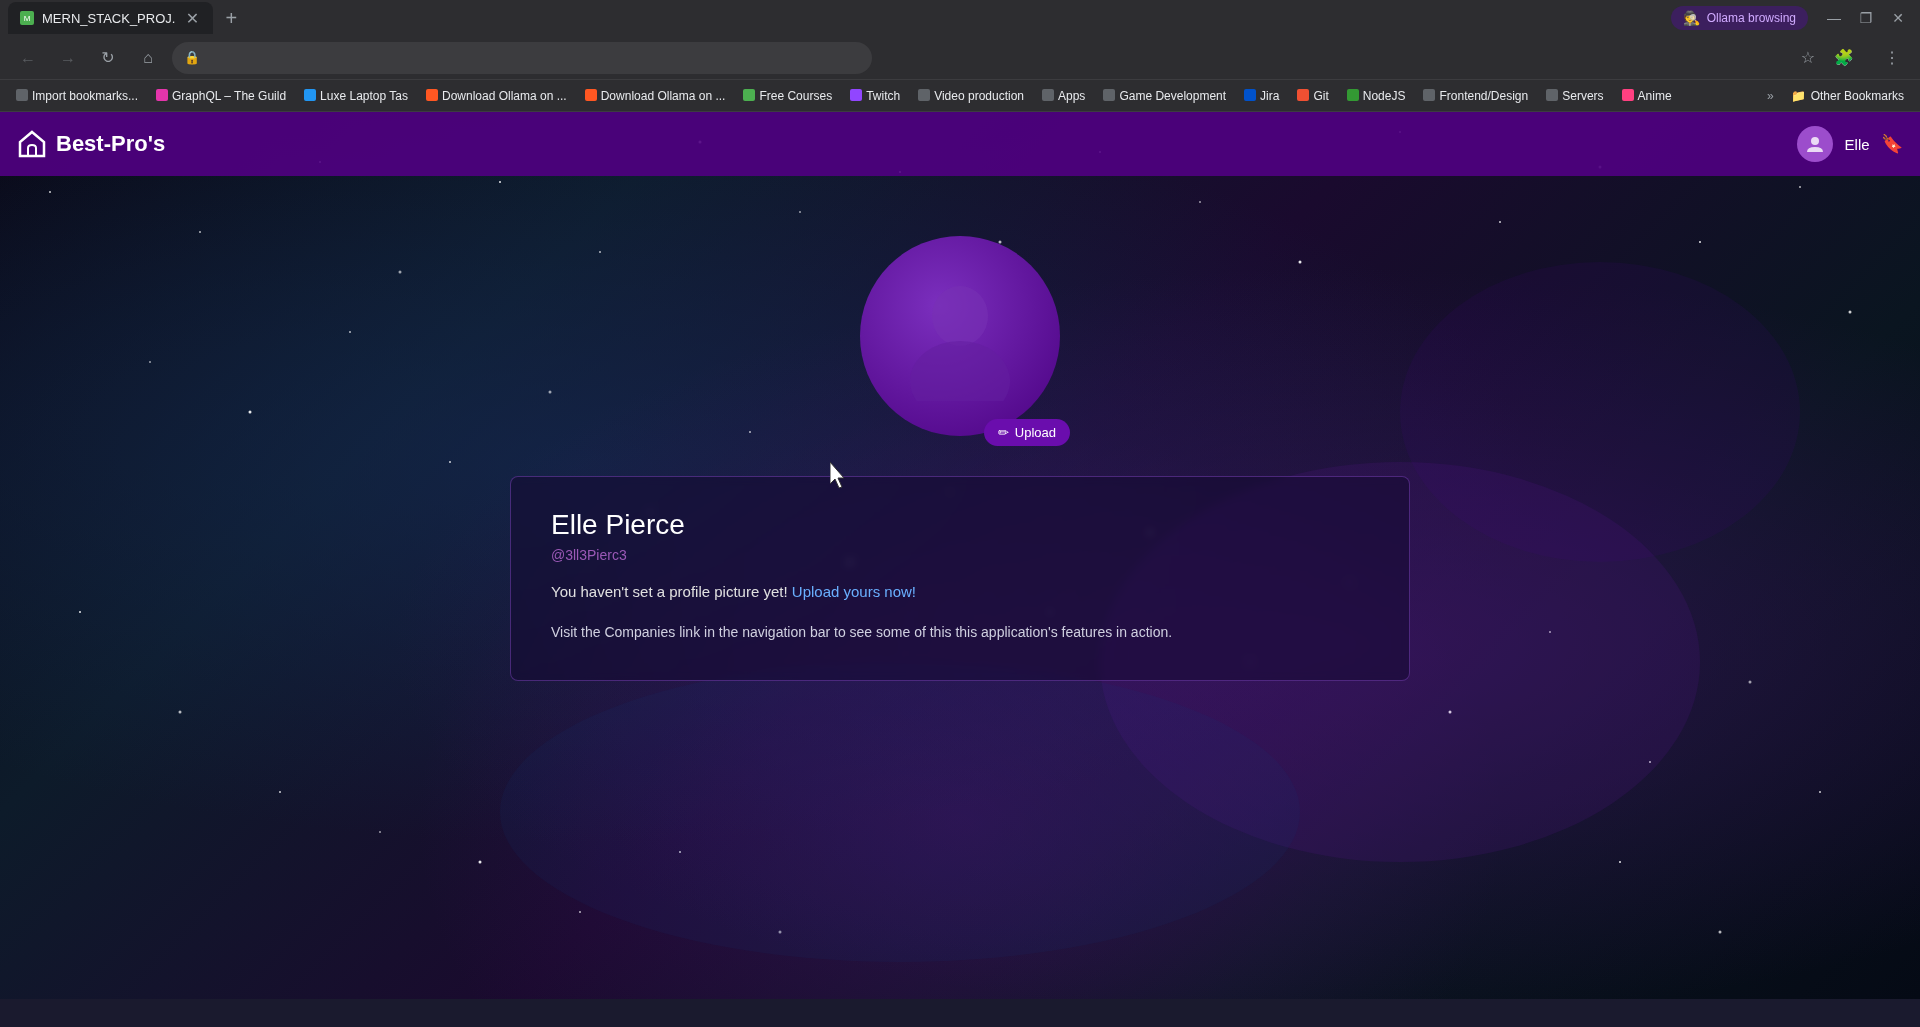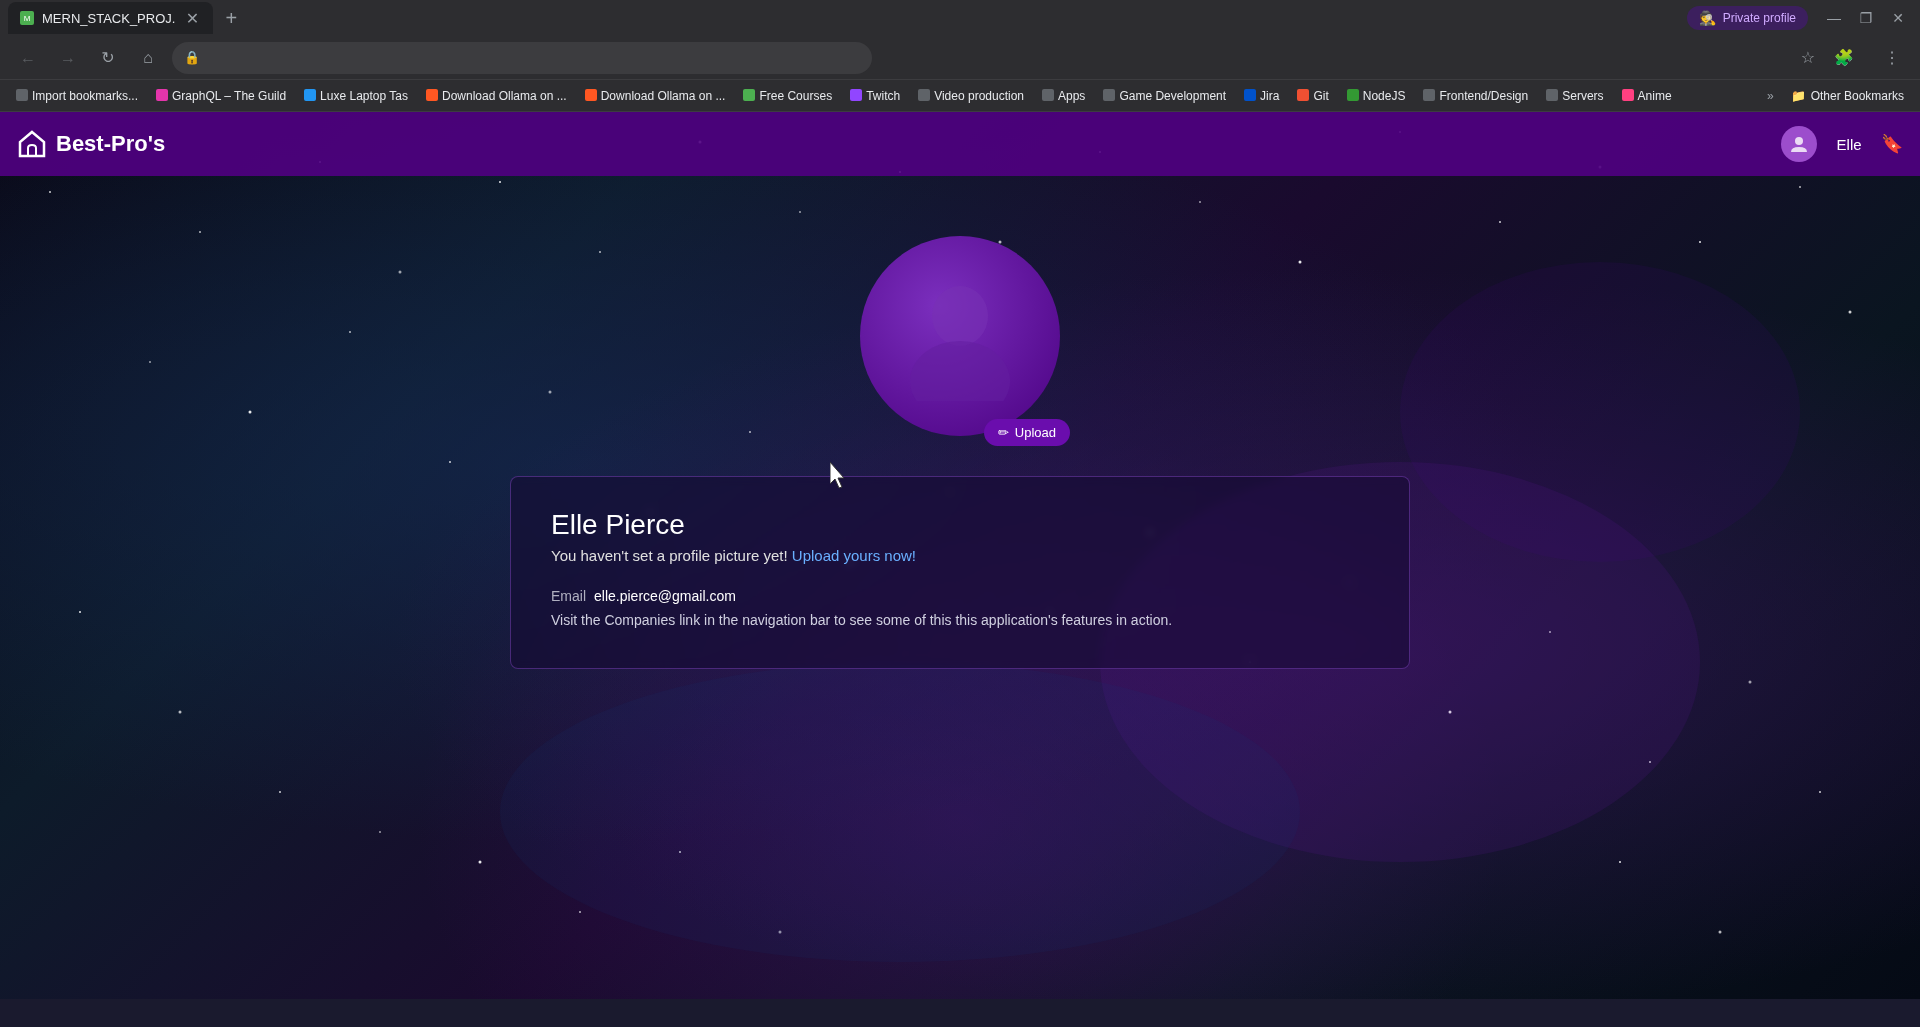--- a/index.html
+++ b/index.html
@@ -63,21 +63,21 @@
       z-index: 10;
       background: rgba(80, 0, 130, 0.9);
       height: 64px;
       display: flex;
       align-items: center;
       padding: 0 16px;
     }
     .app-logo { display: flex; align-items: center; gap: 8px; color: white; font-size: 22px; font-weight: 700; text-decoration: none; }
     .logo-icon { width: 32px; height: 32px; }
     .app-nav-spacer { flex: 1; }
-    .app-nav-right { display: flex; align-items: center; gap: 20px; }
+    .app-nav-right { display: flex; align-items: center; gap: 12px; }
     .user-avatar-nav { width: 36px; height: 36px; border-radius: 50%; background: #9c4dcc; display: flex; align-items: center; justify-content: center; color: white; font-size: 14px; }
     .username-nav { color: white; font-size: 15px; }
     .bookmark-nav-icon { color: white; font-size: 18px; cursor: pointer; }
 
     
     .profile-area {
       position: relative;
       z-index: 5;
       display: flex;
       flex-direction: column;
@@ -160,21 +160,21 @@
   <div class="tab-bar">
     <div class="tab active">
       <div class="tab-favicon" style="background:#4CAF50; font-size:8px;">M</div>
       <span class="tab-title">MERN_STACK_PROJ.</span>
       <div class="tab-close">✕</div>
     </div>
     <div class="new-tab-btn">+</div>
     <div class="window-controls">
       <div class="private-browsing-badge">
         <span class="private-icon">🕵</span>
-        <span>Private profile</span>
+        <span>Ollama browsing</span>
       </div>
       <div class="win-btn">—</div>
       <div class="win-btn">❐</div>
       <div class="win-btn">✕</div>
     </div>
   </div>
 
   <div class="address-bar">
     <div class="nav-btn disabled">←</div>
     <div class="nav-btn disabled">→</div>
@@ -357,31 +357,28 @@
         </svg>
       </div>
       <button class="upload-btn">
         <span>✏</span>
         <span>Upload</span>
       </button>
     </div>
 
     <div class="profile-card">
       <div class="profile-name">Elle Pierce</div>
+      <div class="profile-username">@3ll3Pierc3</div>
 
       <p class="profile-picture-msg">
         <span>You haven't set a profile picture yet!</span>
         <a class="profile-picture-link">Upload yours now!</a>
       </p>
 
 
-      <div class="about-row">
-        <span class="about-label">Email</span>
-        <span class="about-value">elle.pierce@gmail.com</span>
-      </div>
 
 
       <p class="about-note">Visit the Companies link in the navigation bar to see some of this this application's features in action.</p>
     </div>
   </div>
 
   <svg class="cursor" style="left: 830px; top: 350px;" viewBox="0 0 20 28" xmlns="http://www.w3.org/2000/svg">
     <path d="M0 0 L0 22 L5 17 L9 26 L12 25 L8 16 L14 16 Z" fill="white" stroke="#333" stroke-width="1"></path>
   </svg>
 </div>

